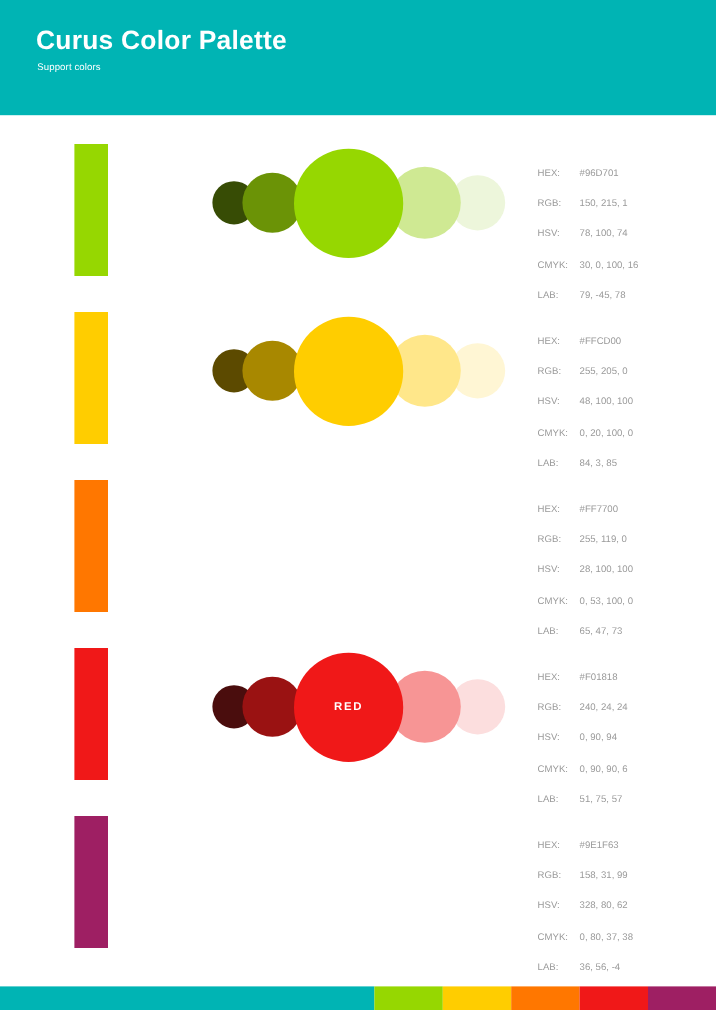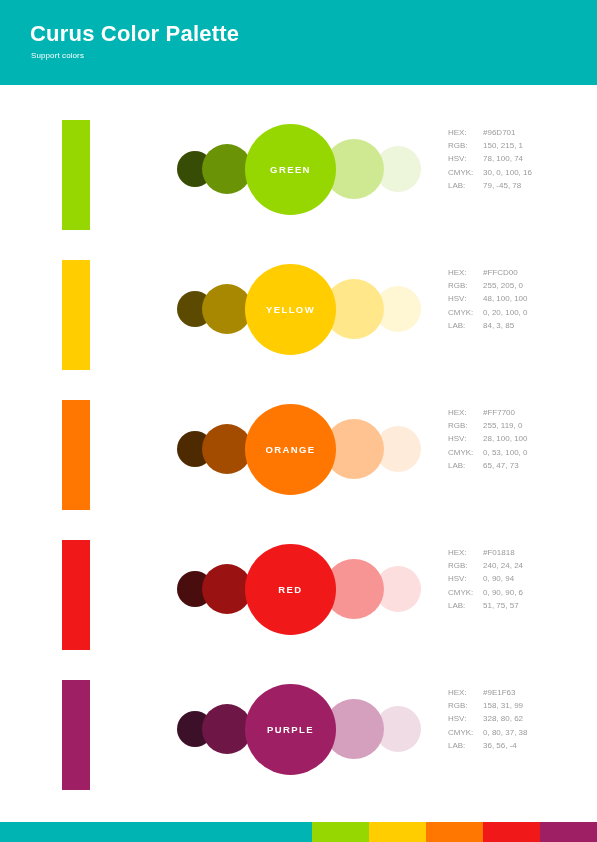--- a/index.html
+++ b/index.html
@@ -6,21 +6,21 @@
   html,body { width:597px; height:842px; }
   body {
     font-family:"Liberation Sans", sans-serif;
     background:#ffffff;
     position:relative;
     overflow:hidden;
   }
 
   
   #header {
-    position:absolute; left:0; top:0; width:597px; height:85px;
+    position:absolute; left:0; top:0; width:597px; height:96px;
     background:#00B4B4;
   }
   #header-title {
     position:absolute; left:30px; top:21px;
     font-size:22px; font-weight:bold; color:#ffffff;
     letter-spacing:0.2px;
   }
   #header-subtitle {
     position:absolute; left:31px; top:51px;
     font-size:8px; color:#ffffff; letter-spacing:0.1px;text-align:right;
@@ -54,21 +54,21 @@
     z-index:6;
     color:#ffffff; font-size:9.5px; font-weight:bold;
     letter-spacing:1.4px;
   }
 
   
   .info {
     position:absolute; left:448px; top:14px;
     font-size:8px; color:#9a9a9a; line-height:13.2px;
   }
-  .info-line { white-space:nowrap; }
+  .info-line { white-space:nowrap;margin-top:12px; }
   .info-key { display:inline-block; width:35px; }
 
   
   #footer { position:absolute; left:0; top:822px; width:597px; height:20px; }
   .foot-seg { position:absolute; top:0; height:20px; }
 </style>
 </head>
 <body>
 
 <div id="header" style="background: rgb(0, 180, 180);">
@@ -78,58 +78,48 @@
 
 <div id="rows-container">
     <div class="row" style="top: 112px;">
       <div class="swatch" style="background: rgb(150, 215, 1);"></div>
       <div class="cluster">
         <div class="circ c0" style="background: rgb(55, 76, 5);"></div>
         <div class="circ c1" style="background: rgb(107, 147, 6);"></div>
         <div class="circ c2" style="background: rgb(150, 215, 1);"></div>
         <div class="circ c3" style="background: rgb(207, 233, 147);"></div>
         <div class="circ c4" style="background: rgb(237, 246, 219);"></div>
-        <div class="circ-label">GREEN</div>
       </div>
       <div class="info">
         <div class="info-line"><span class="info-key">HEX:</span><span>#96D701</span></div>
         <div class="info-line"><span class="info-key">RGB:</span><span>150, 215, 1</span></div>
         <div class="info-line"><span class="info-key">HSV:</span><span>78, 100, 74</span></div>
         <div class="info-line"><span class="info-key">CMYK:</span><span>30, 0, 100, 16</span></div>
         <div class="info-line"><span class="info-key">LAB:</span><span>79, -45, 78</span></div>
       </div>
     </div>
     <div class="row" style="top: 252px;">
       <div class="swatch" style="background: rgb(255, 205, 0);"></div>
       <div class="cluster">
         <div class="circ c0" style="background: rgb(92, 74, 0);"></div>
         <div class="circ c1" style="background: rgb(168, 136, 0);"></div>
         <div class="circ c2" style="background: rgb(255, 205, 0);"></div>
         <div class="circ c3" style="background: rgb(255, 231, 138);"></div>
         <div class="circ c4" style="background: rgb(255, 246, 212);"></div>
-        <div class="circ-label">YELLOW</div>
       </div>
       <div class="info">
         <div class="info-line"><span class="info-key">HEX:</span><span>#FFCD00</span></div>
         <div class="info-line"><span class="info-key">RGB:</span><span>255, 205, 0</span></div>
         <div class="info-line"><span class="info-key">HSV:</span><span>48, 100, 100</span></div>
         <div class="info-line"><span class="info-key">CMYK:</span><span>0, 20, 100, 0</span></div>
         <div class="info-line"><span class="info-key">LAB:</span><span>84, 3, 85</span></div>
       </div>
     </div>
     <div class="row" style="top: 392px;">
       <div class="swatch" style="background: rgb(255, 119, 0);"></div>
-      <div class="cluster">
-        <div class="circ c0" style="background: rgb(77, 42, 0);"></div>
-        <div class="circ c1" style="background: rgb(163, 76, 0);"></div>
-        <div class="circ c2" style="background: rgb(255, 119, 0);"></div>
-        <div class="circ c3" style="background: rgb(255, 195, 145);"></div>
-        <div class="circ c4" style="background: rgb(255, 235, 218);"></div>
-        <div class="circ-label">ORANGE</div>
-      </div>
       <div class="info">
         <div class="info-line"><span class="info-key">HEX:</span><span>#FF7700</span></div>
         <div class="info-line"><span class="info-key">RGB:</span><span>255, 119, 0</span></div>
         <div class="info-line"><span class="info-key">HSV:</span><span>28, 100, 100</span></div>
         <div class="info-line"><span class="info-key">CMYK:</span><span>0, 53, 100, 0</span></div>
         <div class="info-line"><span class="info-key">LAB:</span><span>65, 47, 73</span></div>
       </div>
     </div>
     <div class="row" style="top: 532px;">
       <div class="swatch" style="background: rgb(240, 24, 24);"></div>
@@ -144,28 +134,20 @@
       <div class="info">
         <div class="info-line"><span class="info-key">HEX:</span><span>#F01818</span></div>
         <div class="info-line"><span class="info-key">RGB:</span><span>240, 24, 24</span></div>
         <div class="info-line"><span class="info-key">HSV:</span><span>0, 90, 94</span></div>
         <div class="info-line"><span class="info-key">CMYK:</span><span>0, 90, 90, 6</span></div>
         <div class="info-line"><span class="info-key">LAB:</span><span>51, 75, 57</span></div>
       </div>
     </div>
     <div class="row" style="top: 672px;">
       <div class="swatch" style="background: rgb(158, 31, 99);"></div>
-      <div class="cluster">
-        <div class="circ c0" style="background: rgb(61, 16, 41);"></div>
-        <div class="circ c1" style="background: rgb(110, 22, 69);"></div>
-        <div class="circ c2" style="background: rgb(158, 31, 99);"></div>
-        <div class="circ c3" style="background: rgb(212, 160, 190);"></div>
-        <div class="circ c4" style="background: rgb(239, 220, 229);"></div>
-        <div class="circ-label">PURPLE</div>
-      </div>
       <div class="info">
         <div class="info-line"><span class="info-key">HEX:</span><span>#9E1F63</span></div>
         <div class="info-line"><span class="info-key">RGB:</span><span>158, 31, 99</span></div>
         <div class="info-line"><span class="info-key">HSV:</span><span>328, 80, 62</span></div>
         <div class="info-line"><span class="info-key">CMYK:</span><span>0, 80, 37, 38</span></div>
         <div class="info-line"><span class="info-key">LAB:</span><span>36, 56, -4</span></div>
       </div>
     </div>
   </div>
 

